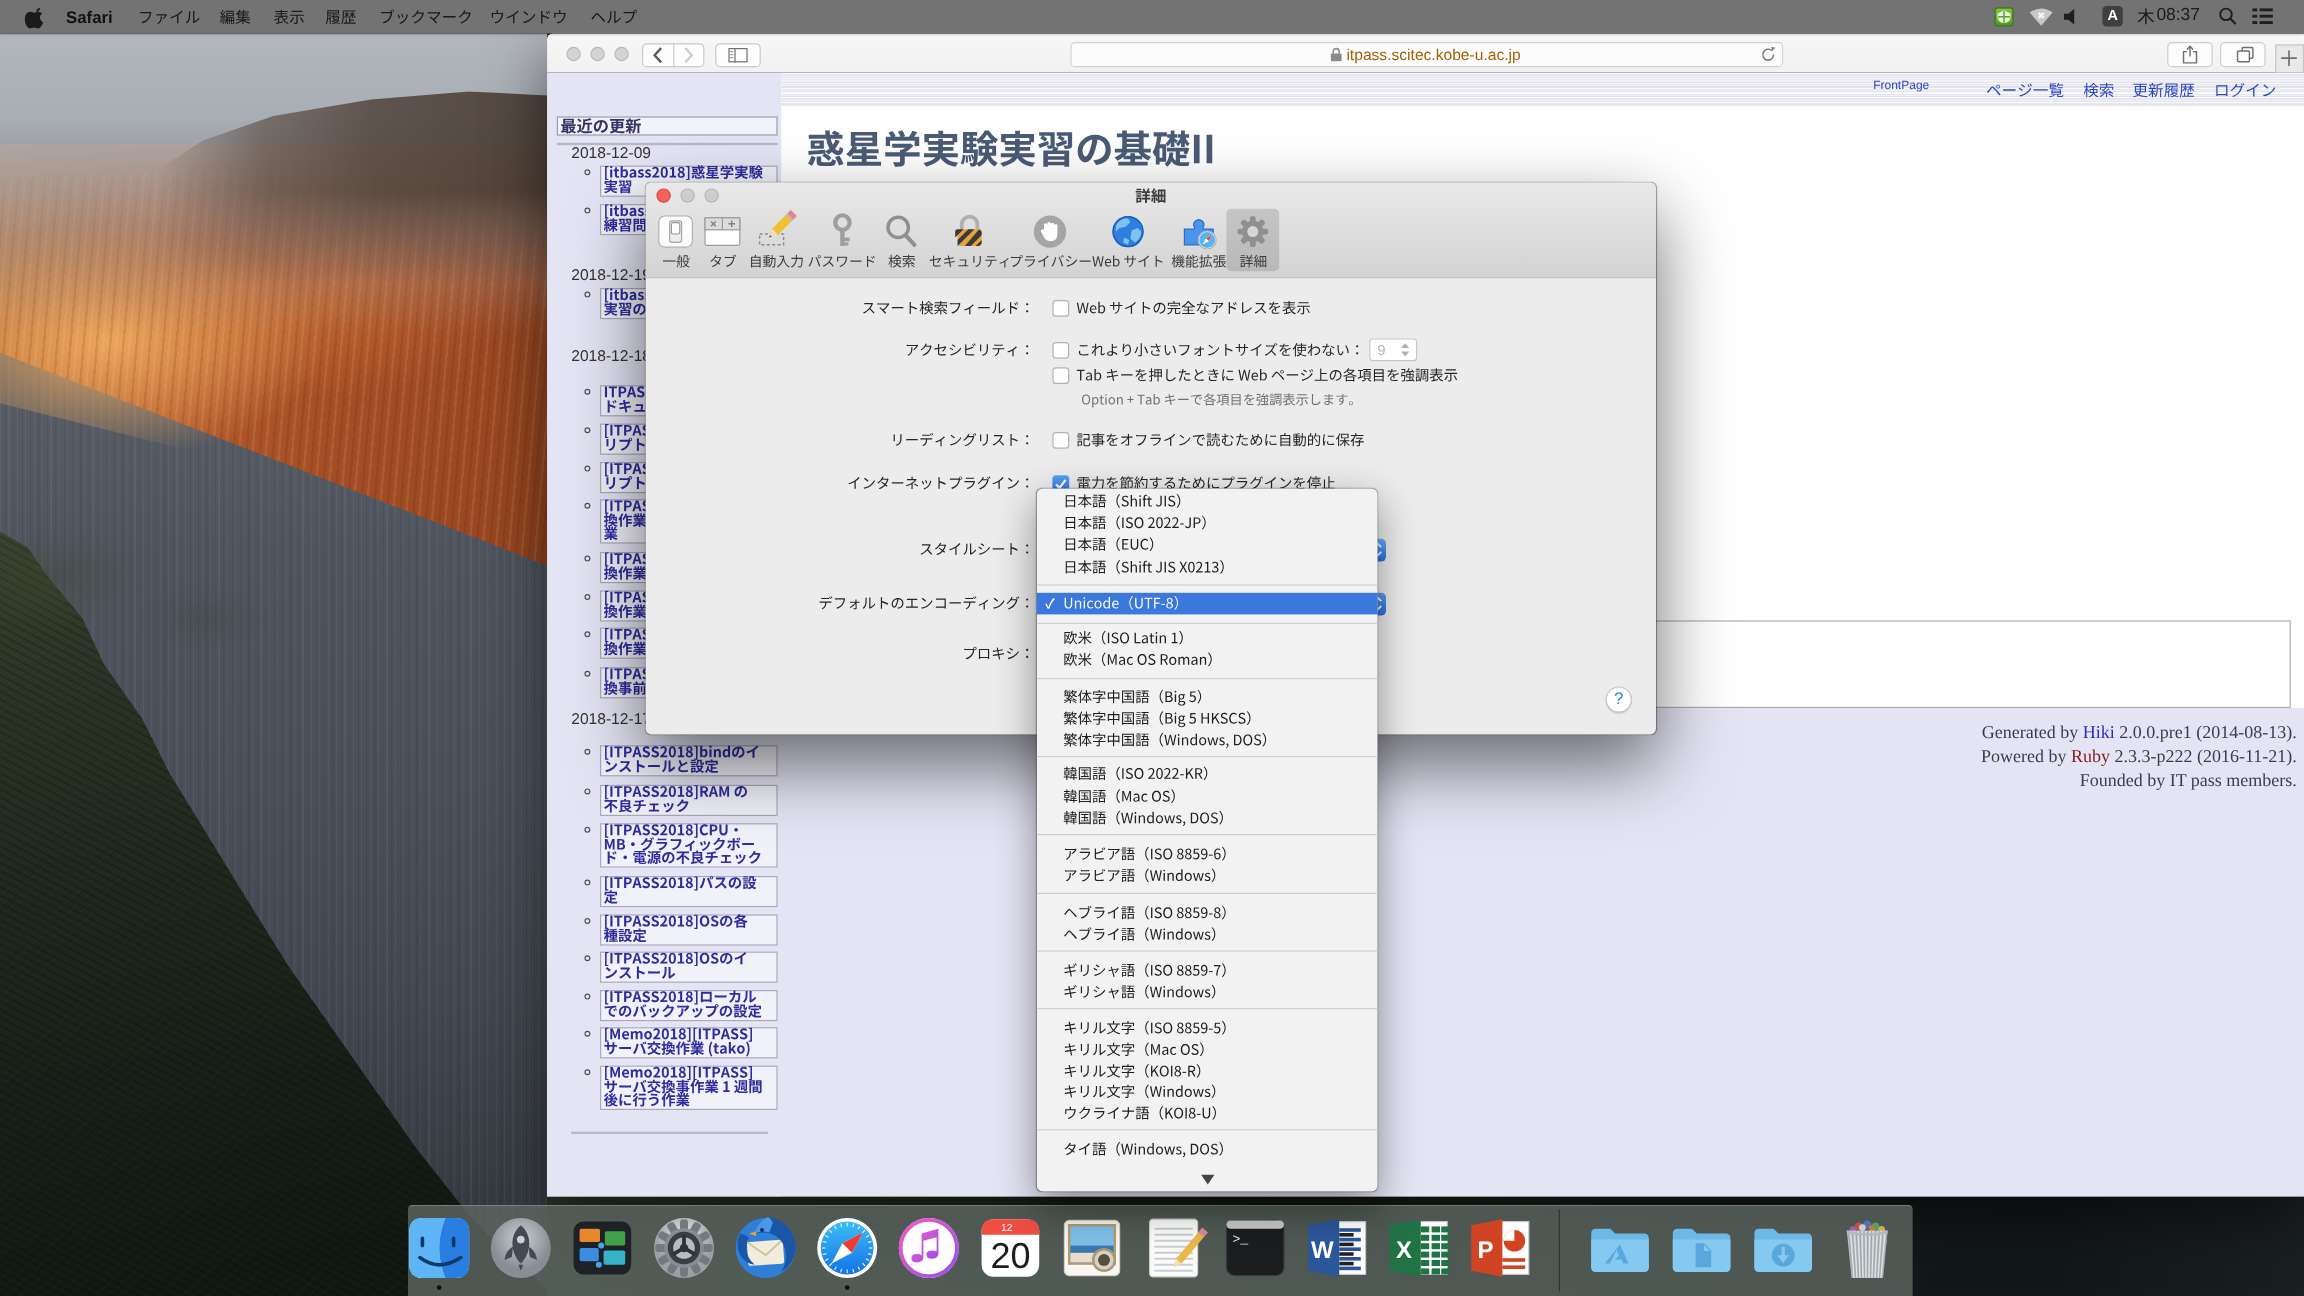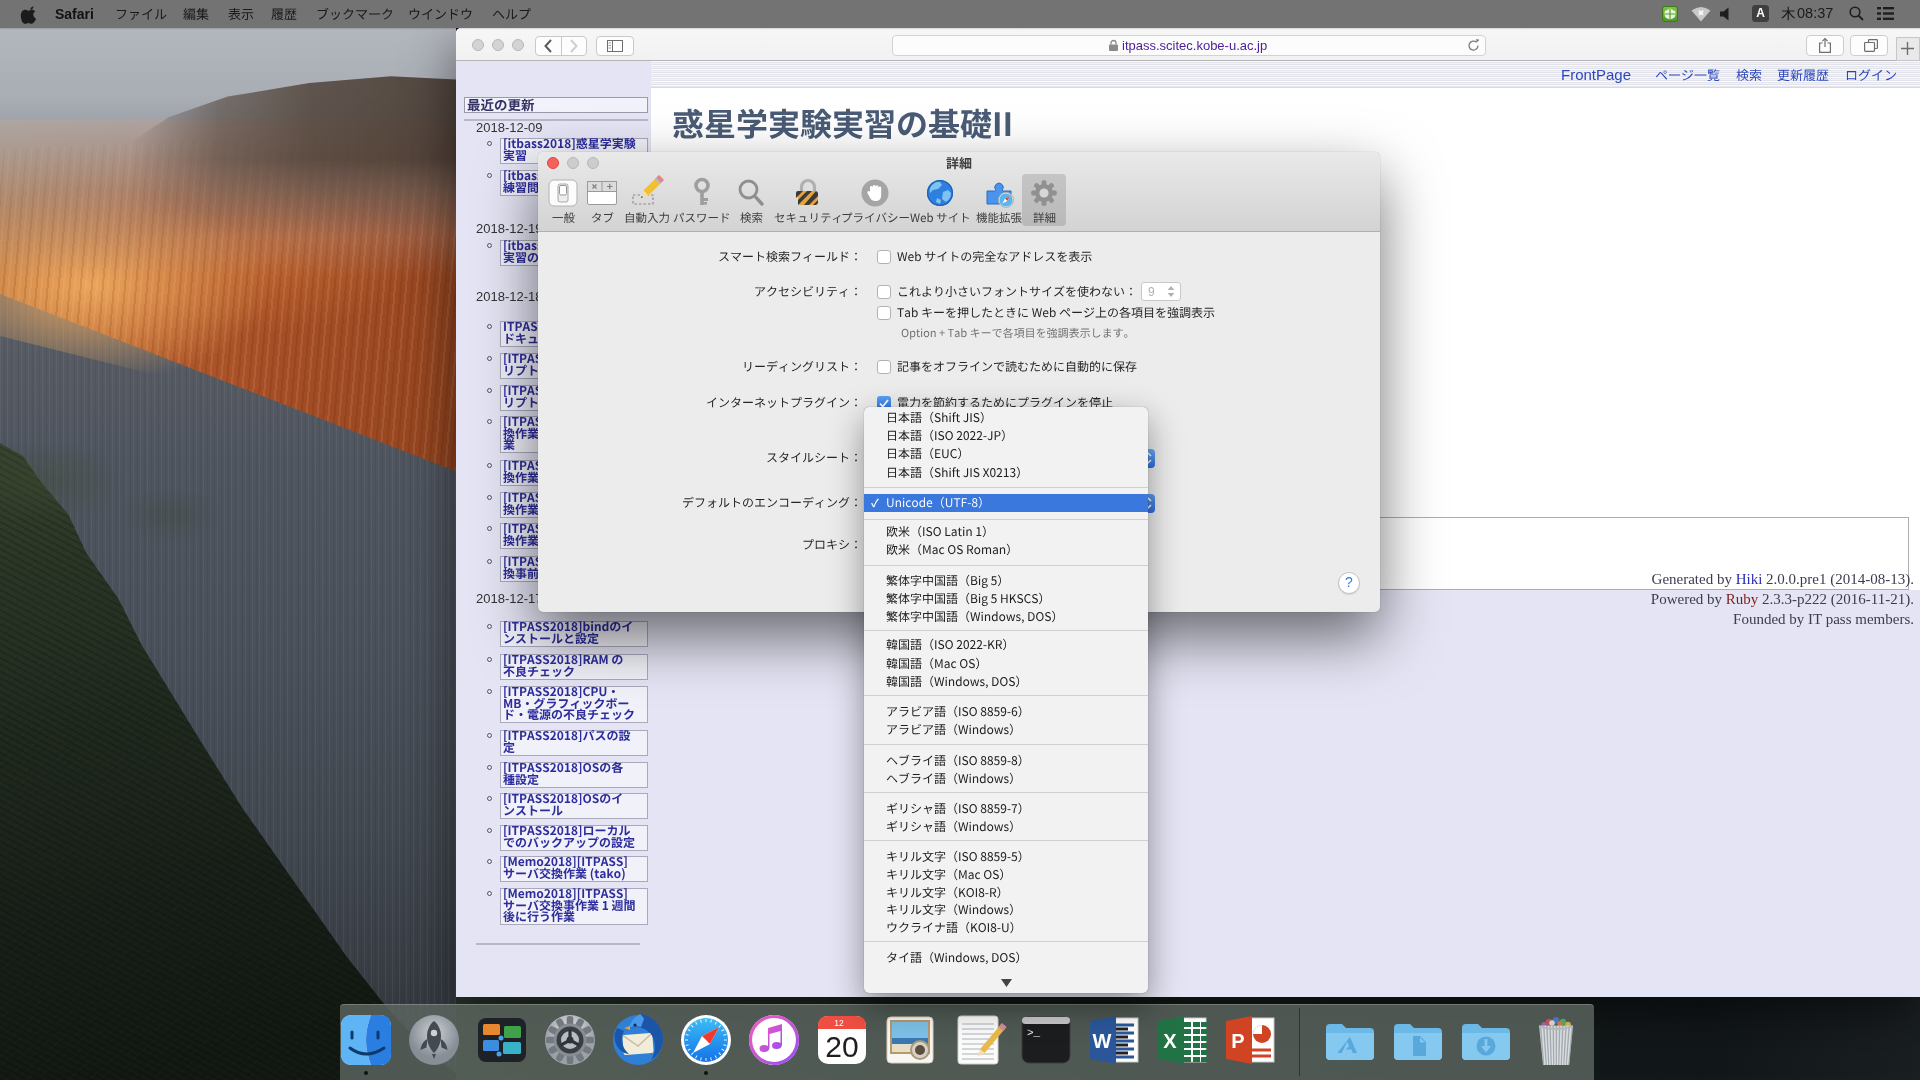--- a/index.html
+++ b/index.html
@@ -328,21 +328,21 @@
         <line x1="1.5" y1="3" x2="4" y2="3"></line>
         <line x1="1.5" y1="5.5" x2="4" y2="5.5"></line>
         <line x1="1.5" y1="8" x2="4" y2="8"></line>
       </g>
     </svg>
     <div style="position:absolute;left:436px;top:7px;width:594px;height:21px;background:#fcfcfc;border:1px solid #d2d2d2;border-radius:4px"></div>
     <svg class="t" style="left:653px;top:12px" width="9" height="11" viewBox="0 0 9 11">
       <rect x="0" y="4.5" width="9" height="6.5" rx="1" fill="#8a8a8a"></rect>
       <path d="M2 4.5 V3 a2.5 2.5 0 0 1 5 0 V4.5" fill="none" stroke="#8a8a8a" stroke-width="1.3"></path>
     </svg>
-    <div style="position:absolute;left:666px;top:10px;font-size:13px;color:#4c1d95">itpass.scitec.kobe-u.ac.jp</div>
+    <div style="position:absolute;left:666px;top:10px;font-size:13px;color:#a16207">itpass.scitec.kobe-u.ac.jp</div>
     <svg class="t" style="left:1011px;top:11px" width="13" height="13" viewBox="0 0 13 13">
       <path fill="none" stroke="#7c7c7c" stroke-width="1.3" d="M11 6.5 a4.5 4.5 0 1 1 -1.4 -3.2"></path>
       <path fill="#7c7c7c" d="M9 0 l3.5 0.8 -2.6 2.6z"></path>
     </svg>
     <div style="position:absolute;left:1350px;top:7px;width:38px;height:21px;background:#fdfdfd;border:1px solid #cdcdcd;border-radius:4px"></div>
     <svg class="t" style="left:1363px;top:10px" width="12" height="15" viewBox="0 0 12 15">
       <g fill="none" stroke="#6e6e6e" stroke-width="1.2">
         <path d="M3.5 5 H0.6 V14.4 H11.4 V5 H8.5"></path>
         <path d="M6 0.8 V9"></path>
         <path d="M3.4 3.2 L6 0.6 L8.6 3.2"></path>
@@ -354,21 +354,21 @@
         <path d="M4.5 3.5 V1.4 Q4.5 0.6 5.3 0.6 H12.6 Q13.4 0.6 13.4 1.4 V8.7 Q13.4 9.5 12.6 9.5 H10.5"></path>
         <rect x="0.6" y="3.5" width="9.9" height="8.9" rx="0.8"></rect>
       </g>
     </svg>
     <div style="position:absolute;left:1440px;top:9px;width:24px;height:24px;background:#e9e9e9;border:1px solid #c6c6c6"></div>
     <svg class="t" style="left:1445px;top:14px" width="13" height="13" viewBox="0 0 13 13">
       <path stroke="#6e6e6e" stroke-width="1.4" d="M6.5 0 V13 M0 6.5 H13"></path>
     </svg>
     <div style="position:absolute;left:0;top:33px;width:195px;height:936px;background:#e4e4f4"></div>
     <div style="position:absolute;left:195px;top:33px;width:1269px;height:27px;background:repeating-linear-gradient(#fafafc 0 1px,#e6e6ee 1px 2px,#f2f2f6 2px 3px,#e2e2ea 3px 4px);border-bottom:1px solid #d8d8e0"></div>
-    <div style="position:absolute;left:1105px;top:38px;font-size:15px;color:#2b47c0">FrontPage</div>
+    <div style="position:absolute;left:1105px;top:38px;font-size:10px;color:#2b47c0">FrontPage</div>
     <svg class="t " style="left:1199.0px;top:52.0px" width="1" height="1">
       <g fill="#2b47c0" transform="scale(0.013000,-0.013000)">
         <use href="#q0" x="0"></use>
         <use href="#q1" x="1000"></use>
         <use href="#q2" x="2000"></use>
         <use href="#q3" x="3000"></use>
         <use href="#q4" x="4000"></use>
       </g>
     </svg>
     <svg class="t " style="left:1280.0px;top:52.0px" width="1" height="1">
@@ -404,21 +404,21 @@
         <use href="#q20" x="6000"></use>
         <use href="#q21" x="7000"></use>
         <use href="#q22" x="8000"></use>
         <use href="#q23" x="9000"></use>
         <use href="#q24" x="10000"></use>
         <use href="#q24" x="10330"></use>
       </g>
     </svg>
     <div style="position:absolute;left:204px;top:489px;width:1249px;height:73px;background:#fff;border:1px solid #adadad"></div>
     <div style="position:absolute;left:0;top:562px;width:1464px;height:407px;background:#e4e4f4"></div>
-    <div style="position:absolute;right:6px;top:541px;font-family:'Liberation Serif',serif;font-size:15px;color:#3c3c50;text-align:right;line-height:20px">Generated by <span style="color:#2d2dbb">Hiki</span> 2.0.0.pre1 (2014-08-13).<br>Powered by <span style="color:#7f1d1d">Ruby</span> 2.3.3-p222 (2016-11-21).<br>Founded by IT pass members.</div>
+    <div style="position:absolute;right:6px;top:573px;font-family:'Liberation Serif',serif;font-size:15px;color:#3c3c50;text-align:right;line-height:20px">Generated by <span style="color:#2d2dbb">Hiki</span> 2.0.0.pre1 (2014-08-13).<br>Powered by <span style="color:#7f1d1d">Ruby</span> 2.3.3-p222 (2016-11-21).<br>Founded by IT pass members.</div>
     <div style="position:absolute;left:8px;top:69px;width:184px;height:16px;background:#f2f2fa;border:1px solid #9a9aac"></div>
     <svg class="t " style="left:11.0px;top:82.0px" width="1" height="1">
       <g fill="#333366" transform="scale(0.013500,-0.013500)">
         <use href="#q25" x="0"></use>
         <use href="#q26" x="1000"></use>
         <use href="#q21" x="2000"></use>
         <use href="#q27" x="3000"></use>
         <use href="#q28" x="4000"></use>
       </g>
     </svg>

